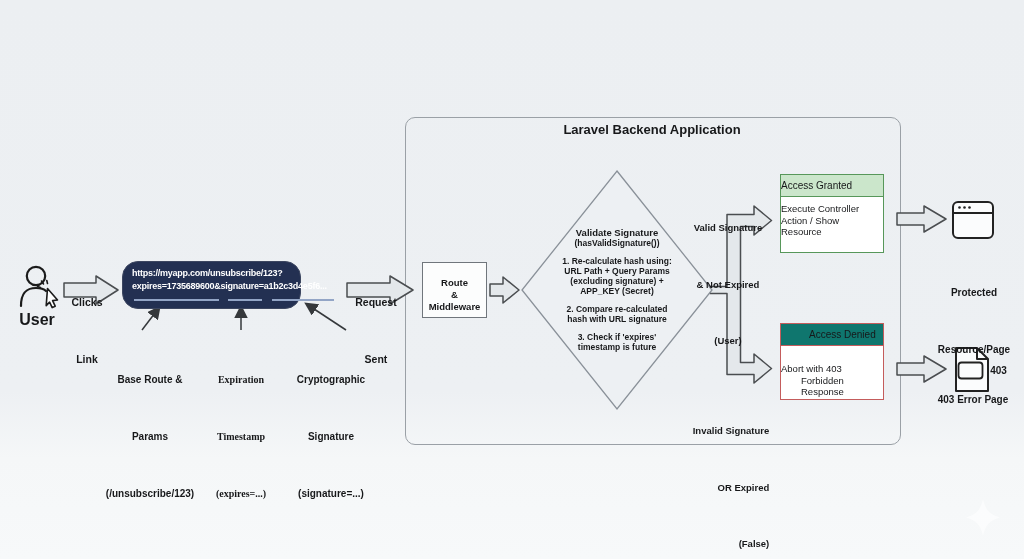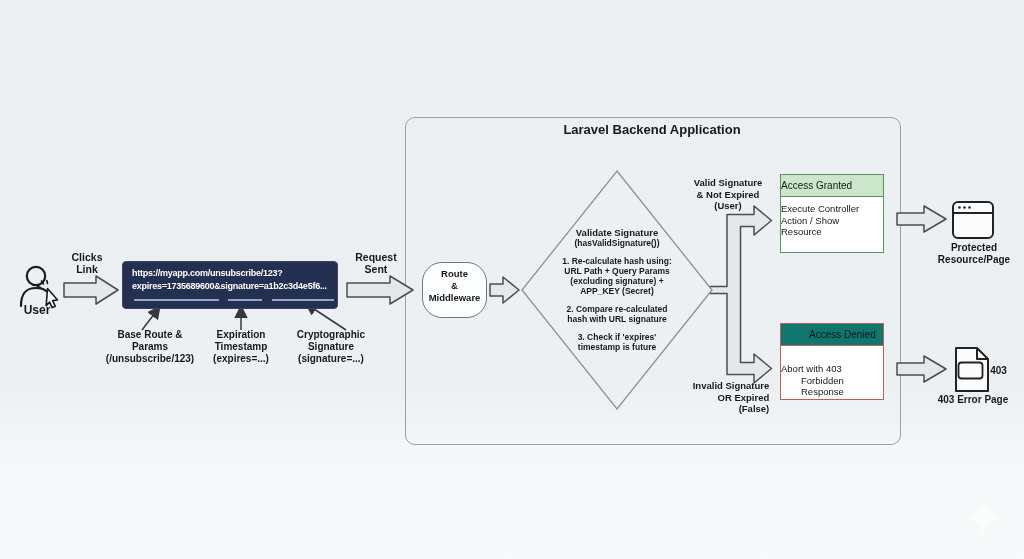--- a/index.html
+++ b/index.html
@@ -3,42 +3,42 @@
 <meta charset="utf-8">
 <style>
   html,body{margin:0;padding:0;}
   body{
     width:1024px;height:559px;position:relative;overflow:hidden;
     background:linear-gradient(180deg,#ecefF2 0%,#edf0f3 70%,#f5f7f8 82%,#f7f9fa 100%);
     font-family:"Liberation Sans",sans-serif;color:#17181a;
   }
   .lbl{position:absolute;font-weight:bold;color:#17181a;text-align:center;
        line-height:12px;font-size:10px;white-space:nowrap;transform:translateX(-50%);}
-  .lbl .ln{display:block;}
+  .lbl .ln{display:block;margin-top:45px;}
   svg{position:absolute;left:0;top:0;}
   
   .backend{
     position:absolute;left:405px;top:117px;width:494px;height:326px;
     border:1.5px solid #9aa0a6;border-radius:10px;background:transparent;
   }
   .backend-title{position:absolute;left:652px;top:122px;transform:translateX(-50%);
     font-size:13px;font-weight:bold;white-space:nowrap;}
   
   .urlbox{
-    position:absolute;left:122px;top:261px;width:216px;height:48px;box-sizing:border-box;
-    border-radius:4px;border:1px solid #3c4660;padding:5px 0 0 9px;
+    position:absolute;left:122px;top:261px;width:179px;height:48px;box-sizing:border-box;
+    border-radius:16px;border:1px solid #3c4660;padding:5px 0 0 9px;
     font-size:9px;font-weight:bold;letter-spacing:-0.25px;line-height:13px;
     color:#ffffff;white-space:nowrap;
   }
   .urlbox .useg{position:absolute;height:1.5px;background:#93a5c6;}
   
   .routebox{
     position:absolute;left:422px;top:262px;width:65px;height:56px;box-sizing:border-box;
-    background:#fcfdfd;border:1.2px solid #70767c;border-radius:20px;
-    font-size:9.5px;font-weight:bold;text-align:center;line-height:12px;padding-top:5px;
+    background:#fcfdfd;border:1.2px solid #70767c;border-radius:0;
+    font-size:9.5px;font-weight:bold;text-align:center;line-height:12px;padding-top:14px;
   }
   .outcome{position:absolute;width:104px;box-sizing:border-box;border-radius:0;
     background:#ffffff;overflow:hidden;text-align:left;font-weight:normal;}
   .outcome .hdr{font-size:10px;line-height:21px;height:21px;}
   .outcome .bod{font-size:9.5px;line-height:11.5px;padding-top:6px;}
   .granted{left:780px;top:174px;height:79px;border:1.5px solid #57975a;}
   .granted .hdr{border-bottom:1.5px solid #57975a;}
   .denied{left:780px;top:323px;height:77px;border:1.5px solid #c45c5c;}
   .denied .hdr{border-bottom:1.5px solid #c45c5c;}
   .denied .bod{padding-top:17px;}
@@ -102,41 +102,41 @@
 
   <g>
     <path d="M956,348 L977,348 L988,359 L988,391 L956,391 Z" fill="#fbfcfd" stroke="#222" stroke-width="2" stroke-linejoin="round"></path>
     <path d="M977,348 L977,359 L988,359" fill="none" stroke="#222" stroke-width="2" stroke-linejoin="round"></path>
     <rect x="958.5" y="362.5" width="24" height="16" rx="3" fill="#fbfcfd" stroke="#222" stroke-width="1.8"></rect>
   </g>
 
   <path d="M983,499 C985.5,510 989,514 1000,517.5 C989,521 985.5,525 983,536 C980.5,525 977,521 966,517.5 C977,514 980.5,510 983,499 Z" fill="rgba(255,255,255,0.6)"></path>
 </svg>
 
-<div class="lbl" style="left:34px;top:304px;font-size:12px;padding-left:6px;">User</div>
+<div class="lbl" style="left:34px;top:314px;font-size:16px;padding-left:6px;">User</div>
 
 <div class="lbl" style="left:87px;top:251px;font-size:10.5px;">
   <span class="ln">Clicks</span>
   <span class="ln">Link</span>
 </div>
 
 <div class="urlbox" style="background:#233052;">
   <span class="ln" style="display:block;">https://myapp.com/unsubscribe/123?</span>
   <span class="ln" style="display:block;">expires=1735689600&amp;signature=a1b2c3d4e5f6...</span>
   <span class="useg" style="left:11px;top:37px;width:85px;"></span>
   <span class="useg" style="left:105px;top:37px;width:34px;"></span>
   <span class="useg" style="left:149px;top:37px;width:62px;"></span>
 </div>
 
 <div class="lbl" style="left:150px;top:329px;">
   <span class="ln">Base Route &amp;</span>
   <span class="ln">Params</span>
   <span class="ln">(/unsubscribe/123)</span>
 </div>
-<div class="lbl" style="left:241px;top:329px;">
+<div class="lbl" style="left:241px;top:329px;font-family:Liberation Serif, serif;">
   <span class="ln">Expiration</span>
   <span class="ln">Timestamp</span>
   <span class="ln">(expires=...)</span>
 </div>
 <div class="lbl" style="left:331px;top:329px;">
   <span class="ln">Cryptographic</span>
   <span class="ln">Signature</span>
   <span class="ln">(signature=...)</span>
 </div>
 

